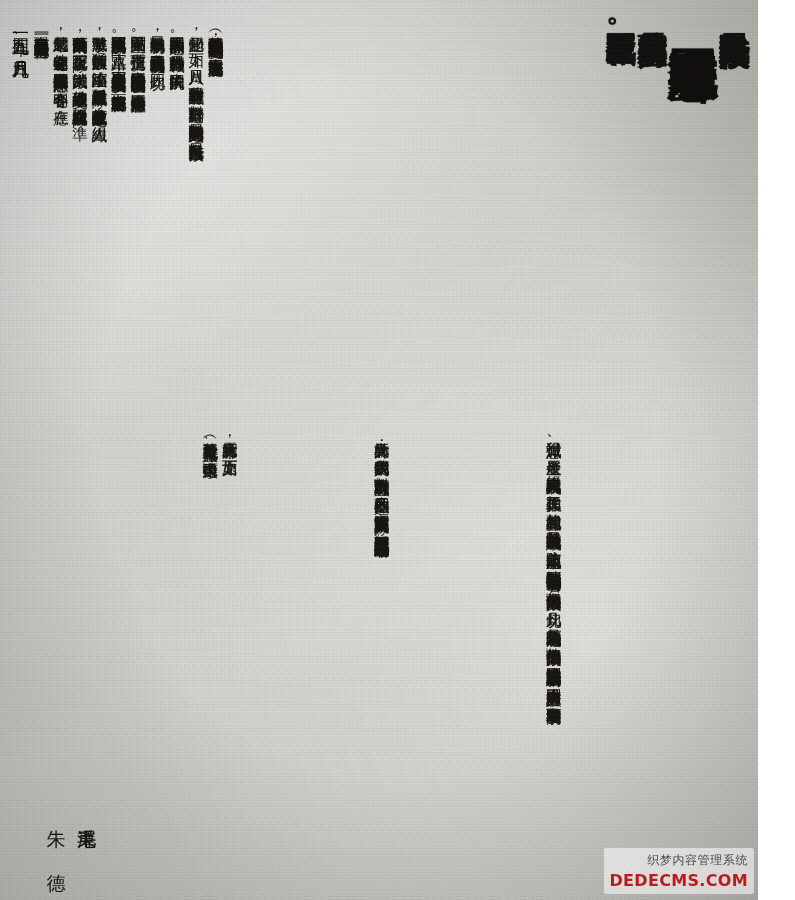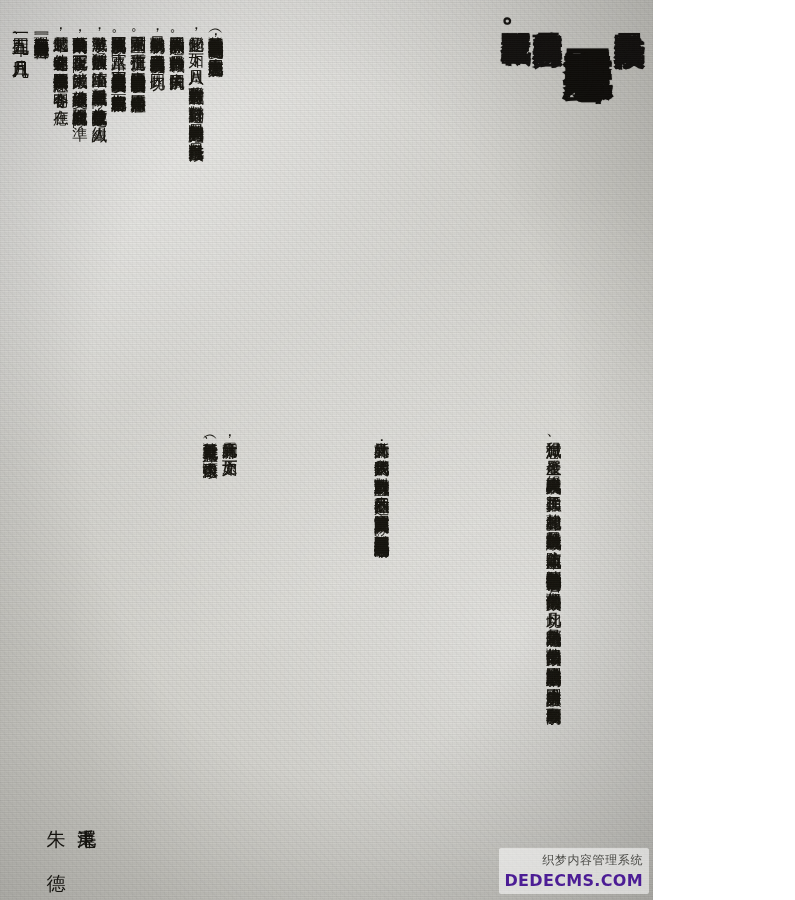--- a/index.html
+++ b/index.html
@@ -2,21 +2,21 @@
 <html><head>
 <meta charset="utf-8">
 <style>
   html, body {
     margin: 0;
     padding: 0;
     background: #ffffff;
   }
   #page {
     position: relative;
-    width: 653px;
+    width: 758px;
     height: 900px;
     overflow: hidden;
     background: #cdcdc8;
     font-family: "DejaVu Sans", sans-serif;
   }
   
   #paper {
     position: absolute;
     inset: 0;
     background:
@@ -137,21 +137,21 @@
     border-radius: 2px;
   }
   #watermark .wm-cn {
     font-size: 12px;
     color: #4a4a46;
     letter-spacing: .05em;
   }
   #watermark .wm-en {
     font-size: 16px;
     font-weight: 700;
-    color: #4c1d95;
+    color: #b91c1c;
     letter-spacing: .02em;
   }
 
   
   #scan {
     position: absolute;
     inset: 0;
     background: repeating-linear-gradient(180deg, rgba(0,0,0,0.03) 0px, rgba(0,0,0,0.03) 1px, rgba(255,255,255,0.02) 1px, rgba(255,255,255,0.02) 2px);
     pointer-events: none;
   }

